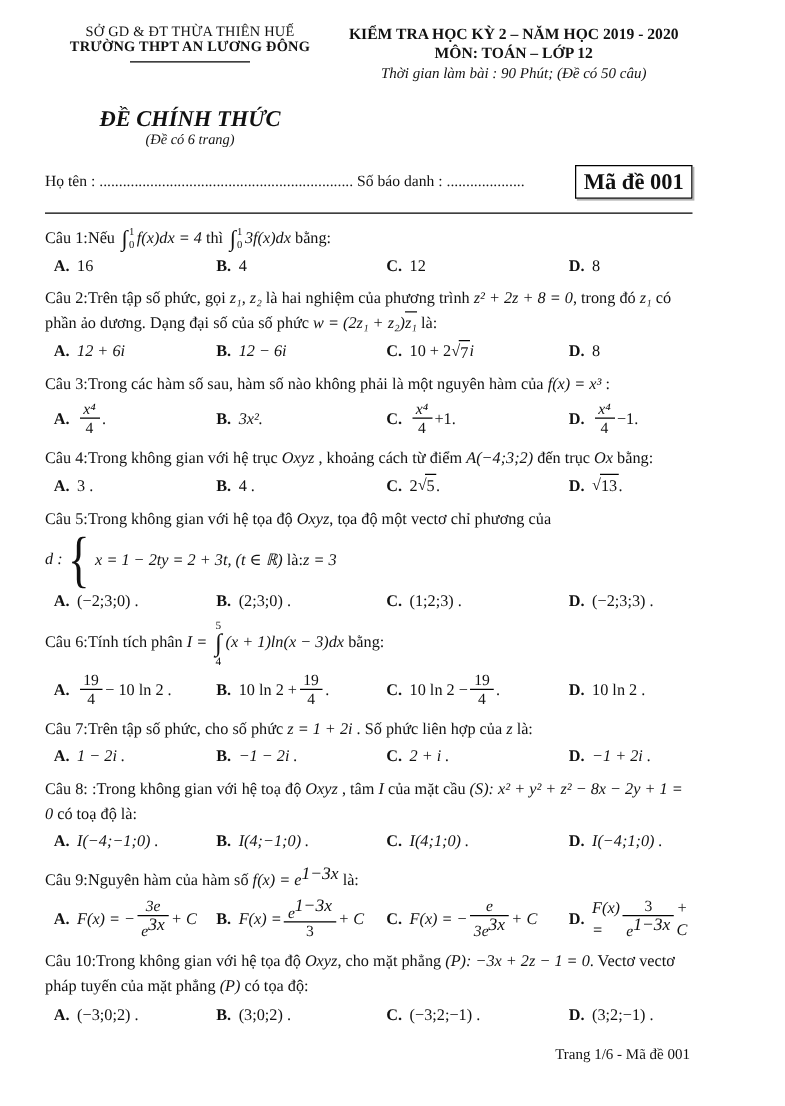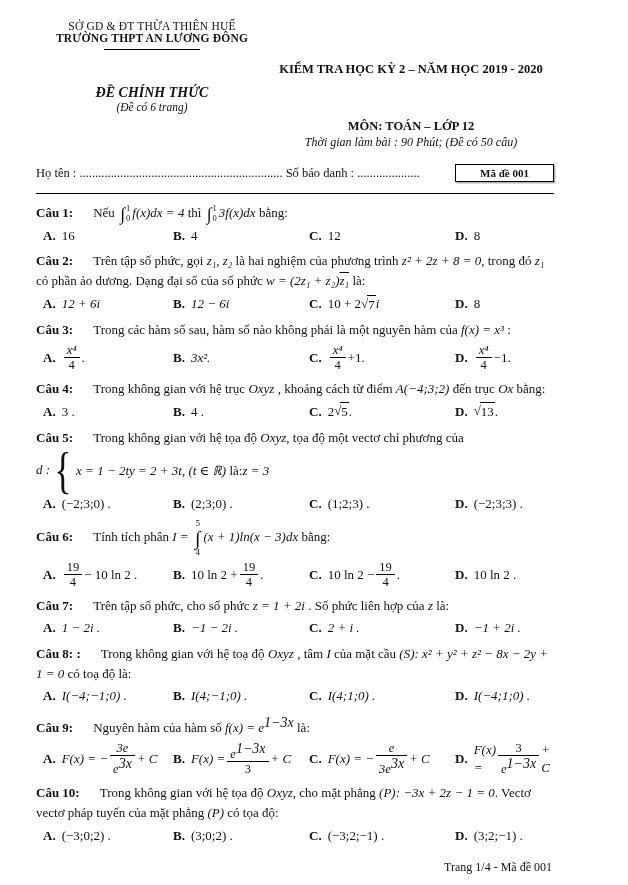--- a/index.html
+++ b/index.html
@@ -9,37 +9,37 @@
     font-size:13px;color:#111;
   }
   .page{box-sizing:border-box;width:584px;height:885px;padding:12px 30px 0 36px;position:relative;}
 
   
   .header{display:flex;}
   .h-left{width:232px;text-align:center;padding-top:8px;}
   .h1a{font-size:11.5px;letter-spacing:.2px;}
   .h1b{font-size:11.5px;font-weight:bold;letter-spacing:.2px;}
   .h-rule{width:96px;border-top:1.3px solid #000;margin:5px auto 7px;}
-  .h1c{font-weight:bold;font-style:italic;font-size:14px;margin-top:35px;}
+  .h1c{font-weight:bold;font-style:italic;font-size:18px;margin-top:35px;}
   .h1d{font-style:italic;font-size:11.5px;}
   .h-right{flex:1;text-align:center;padding-top:8px;}
-  .h2a,.h2b{font-size:12.5px;font-weight:bold;margin-top:42px;}
+  .h2a,.h2b{font-size:12.5px;font-weight:bold;}
   .h2c{font-style:italic;font-size:12px;margin-top:1px;}
 
   .name-row{display:flex;align-items:center;margin-top:14px;font-size:12.5px;white-space:nowrap;}
   .name-row .fld{overflow:hidden;}
   .made-box{margin-left:auto;border:1.2px solid #000;box-shadow:1.5px 1.5px 0 rgba(0,0,0,.3);
-    padding:2px 24px;font-weight:bold;font-size:11px;}
+    padding:2px 6px;font-weight:bold;font-size:18px;}
 
   hr.top-rule{border:none;border-top:1.6px solid #000;margin:11px 0 9px;}
 
   
   .q{margin-bottom:3px;}
   .stem{line-height:1.55;}
-  .qlabel{font-weight:bold;margin-right:20px;}
+  .qlabel{font-weight:normal;margin-right:0;}
   .i{font-style:italic;}
   .opts{display:flex;align-items:center;margin:3px 0 7px 7px;line-height:1.35;}
   .opt{display:inline-flex;align-items:center;}
   .oA{width:130px;}.oB{width:136px;}.oC{width:146px;}.oD{flex:1;}
   .L{font-weight:bold;margin-right:6px;}
 
   
   .frac{display:inline-block;text-align:center;vertical-align:middle;line-height:1.12;margin:0 2px;font-size:12.5px;}
   .frac .num{display:block;border-bottom:1px solid #000;padding:0 3px;}
   .frac .den{display:block;padding:0 3px;}
@@ -385,15 +385,15 @@
           <b class="L">C.</b>
           <span>(−3;2;−1) .</span>
         </span>
       <span class="opt oD">
           <b class="L">D.</b>
           <span>(3;2;−1) .</span>
         </span>
     </div>
   </div>
 
-  <div class="footer">Trang 1/4 - Mã đề 001</div>
+  <div class="footer">Trang 1/6 - Mã đề 001</div>
 
 </div>
 
 </body></html>

